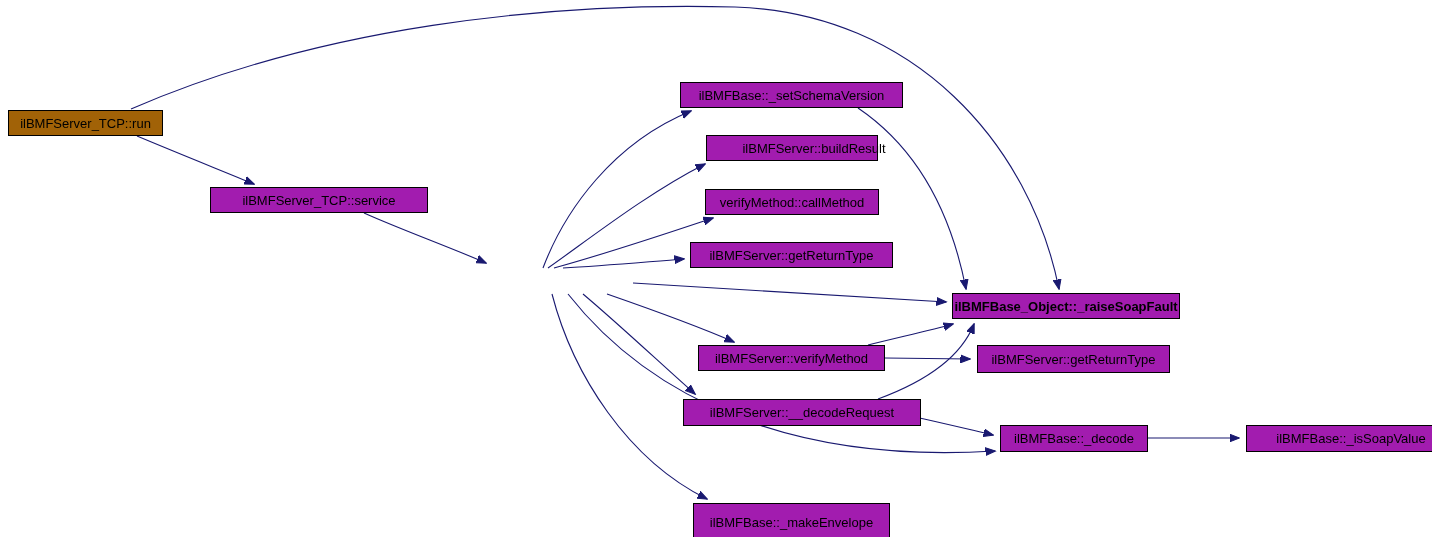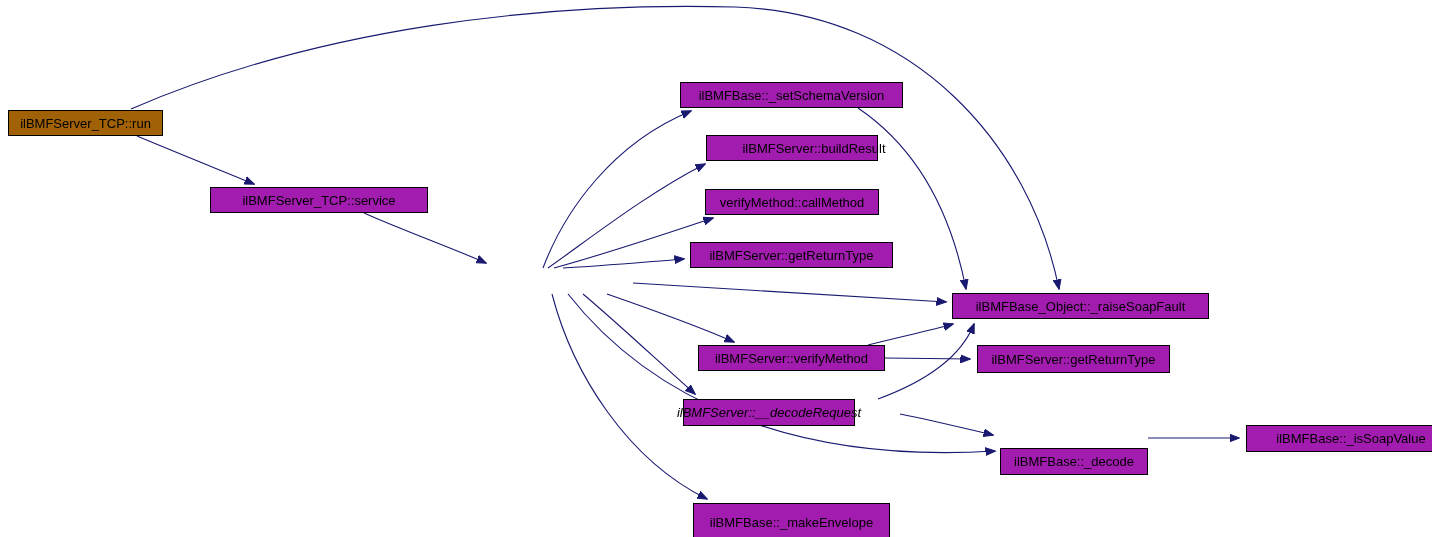--- a/index.html
+++ b/index.html
@@ -44,25 +44,25 @@
     background: #a16207;
     border: 1.5px solid #000000;
   }
   .n-run              { left:   8px; top: 110px; width: 155px; height: 26px; }
   .n-service          { left: 210px; top: 187px; width: 218px; height: 26px; }
   .n-parseRequest     { left: 440px; top: 268px; width: 193px; height: 26px; }
   .n-setSchemaVersion { left: 680px; top:  82px; width: 223px; height: 26px; }
   .n-buildResult      { left: 706px; top: 135px; width: 172px; height: 26px; padding-left: 44px; }
   .n-callMethod       { left: 705px; top: 189px; width: 174px; height: 26px; }
   .n-validateMethod   { left: 690px; top: 242px; width: 203px; height: 26px; }
-  .n-raiseSoapFault   { left: 952px; top: 293px; width: 257px; height: 26px; }
+  .n-raiseSoapFault   { left: 952px; top: 293px; width: 228px; height: 26px; font-weight: bold; }
   .n-verifyMethod     { left: 698px; top: 345px; width: 187px; height: 26px; }
   .n-getReturnType    { left: 977px; top: 345px; width: 193px; height: 28px; }
-  .n-decodeRequest    { left: 683px; top: 399px; width: 172px; height: 27px; font-style: italic; }
-  .n-decode           { left:1000px; top: 425px; width: 148px; height: 27px; margin-top: 23px; }
+  .n-decodeRequest    { left: 683px; top: 399px; width: 238px; height: 27px; }
+  .n-decode           { left:1000px; top: 425px; width: 148px; height: 27px; }
   .n-isSoapValue      { left:1246px; top: 425px; width: 210px; height: 27px; text-align: right; }
   .n-makeEnvelope     { left: 693px; top: 503px; width: 197px; height: 38px; }
 </style>
 </head>
 <body>
 
 <div id="canvas">
 
   <svg id="edge-layer" viewBox="0 0 1432 537" xmlns="http://www.w3.org/2000/svg">
     <defs>

